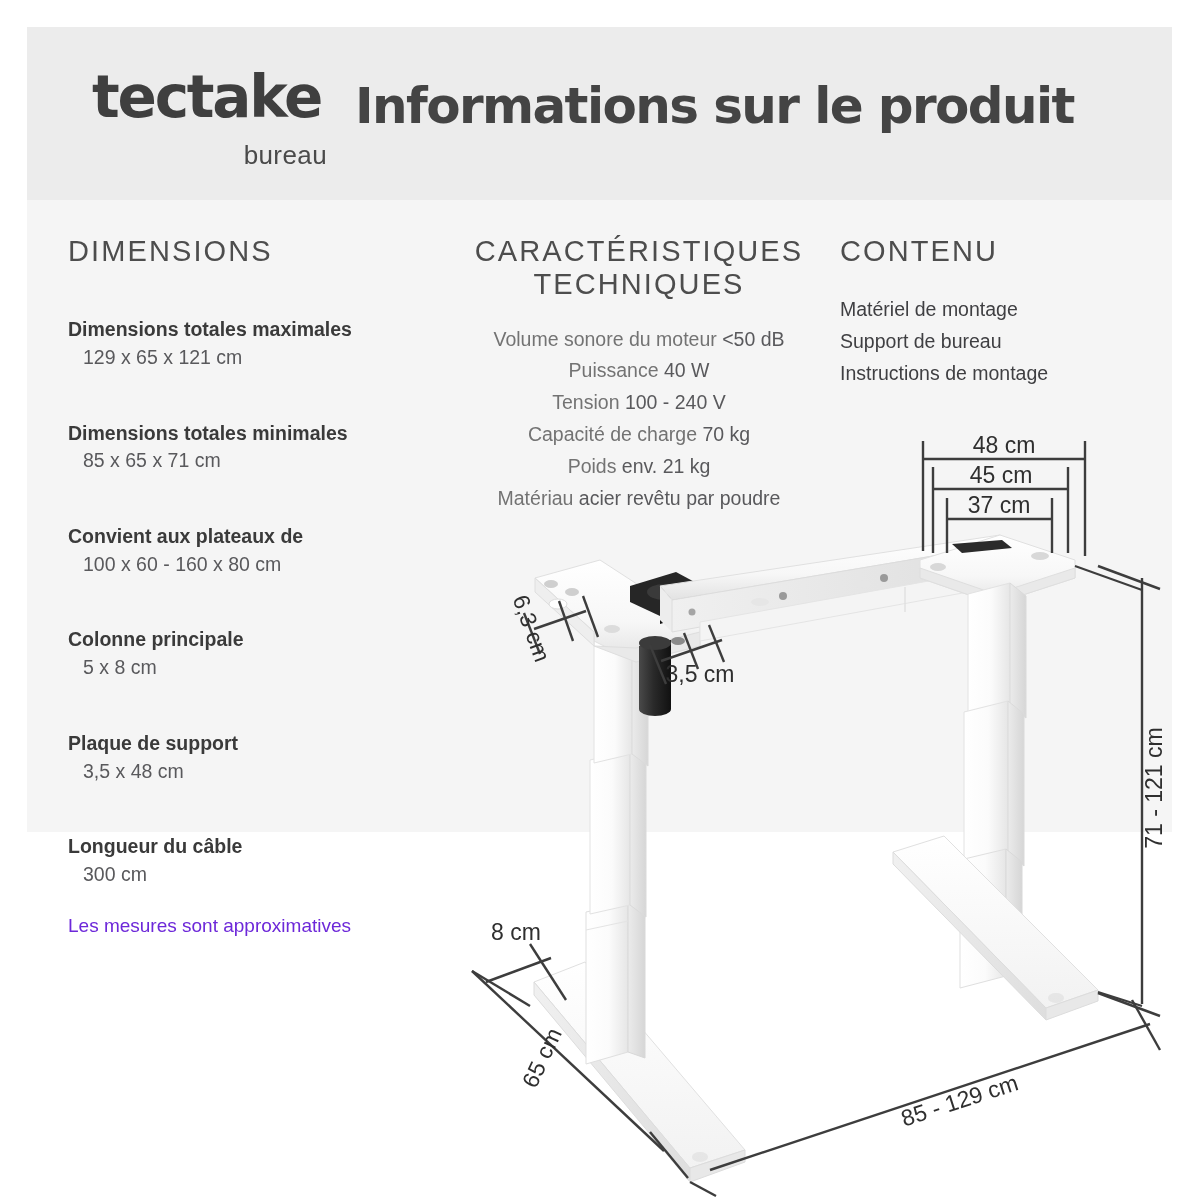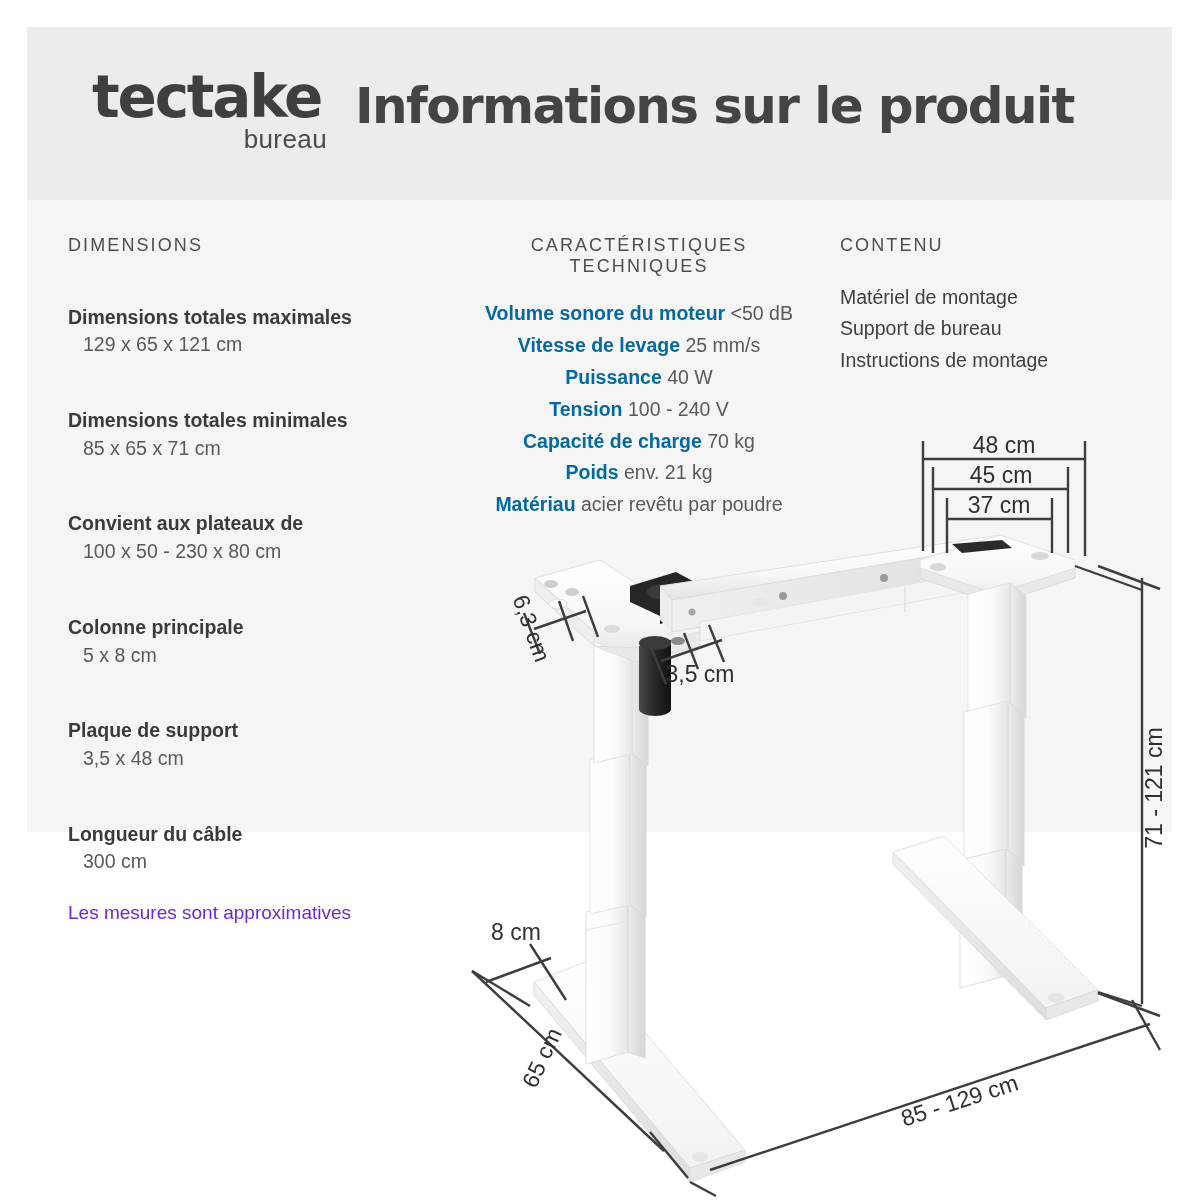--- a/index.html
+++ b/index.html
@@ -49,21 +49,21 @@
     letter-spacing: -2.2px;
     color: #3f3f3f;
     line-height: 1;
     position: absolute;
     left: 0;
     top: 0;
   }
   #logo-sub {
     position: absolute;
     right: 0;
-    top: 58px;
+    top: 74px;
     font-family: "Liberation Sans", sans-serif;
     font-size: 26px;
     font-weight: 300;
     color: #4a4a4a;
     letter-spacing: 0.4px;
     line-height: 1;
   }
 
   
   #page-title {
@@ -84,21 +84,21 @@
   .col {
     position: absolute;
     top: 235px;
   }
   #col-dimensions { left: 68px;  width: 360px; }
   #col-specs      { left: 449px; width: 380px; text-align: center; }
   #col-contents   { left: 840px; width: 300px; }
 
   .col-heading {
     font-family: "Liberation Sans", sans-serif;
-    font-size: 18px;
+    font-size: 29px;
     font-weight: 300;
     letter-spacing: 2.1px;
     color: #4d4d4d;
     line-height: 1.15;
     margin: 0 0 26px 0;
     white-space: pre-line;
   }
   #col-specs .col-heading { margin-bottom: 22px; }
 
   .dim-group { margin-bottom: 26px; }
@@ -122,22 +122,22 @@
     color: #6d28d9;
     margin-top: 12px;
   }
 
   .spec-line {
     font-size: 19.5px;
     line-height: 1.63;
     color: #59595c;
   }
   .spec-line .k {
-    font-weight: bold;
-    color: #0369a1;
+    font-weight: normal;
+    color: #737373;
   }
 
   .content-line {
     font-size: 19.5px;
     line-height: 1.63;
     color: #3f3f42;
   }
 
   
   #drawing {
@@ -168,21 +168,21 @@
   <div class="dim-group">
     <div class="dim-label">Dimensions totales maximales</div>
     <div class="dim-value">129 x 65 x 121 cm</div>
   </div>
   <div class="dim-group">
     <div class="dim-label">Dimensions totales minimales</div>
     <div class="dim-value">85 x 65 x 71 cm</div>
   </div>
   <div class="dim-group">
     <div class="dim-label">Convient aux plateaux de</div>
-    <div class="dim-value">100 x 50 - 230 x 80 cm</div>
+    <div class="dim-value">100 x 60 - 160 x 80 cm</div>
   </div>
   <div class="dim-group">
     <div class="dim-label">Colonne principale</div>
     <div class="dim-value">5 x 8 cm</div>
   </div>
   <div class="dim-group">
     <div class="dim-label">Plaque de support</div>
     <div class="dim-value">3,5 x 48 cm</div>
   </div>
   <div class="dim-group">
@@ -193,24 +193,20 @@
   <div class="dim-note">Les mesures sont approximatives</div>
 </div>
 
 <div class="col" id="col-specs">
   <div class="col-heading">CARACTÉRISTIQUES
 TECHNIQUES</div>
 
   <div class="spec-line">
     <span class="k">Volume sonore du moteur</span>
     <span>&lt;50 dB</span>
-  </div>
-  <div class="spec-line">
-    <span class="k">Vitesse de levage</span>
-    <span>25 mm/s</span>
   </div>
   <div class="spec-line">
     <span class="k">Puissance</span>
     <span>40 W</span>
   </div>
   <div class="spec-line">
     <span class="k">Tension</span>
     <span>100 - 240 V</span>
   </div>
   <div class="spec-line">

